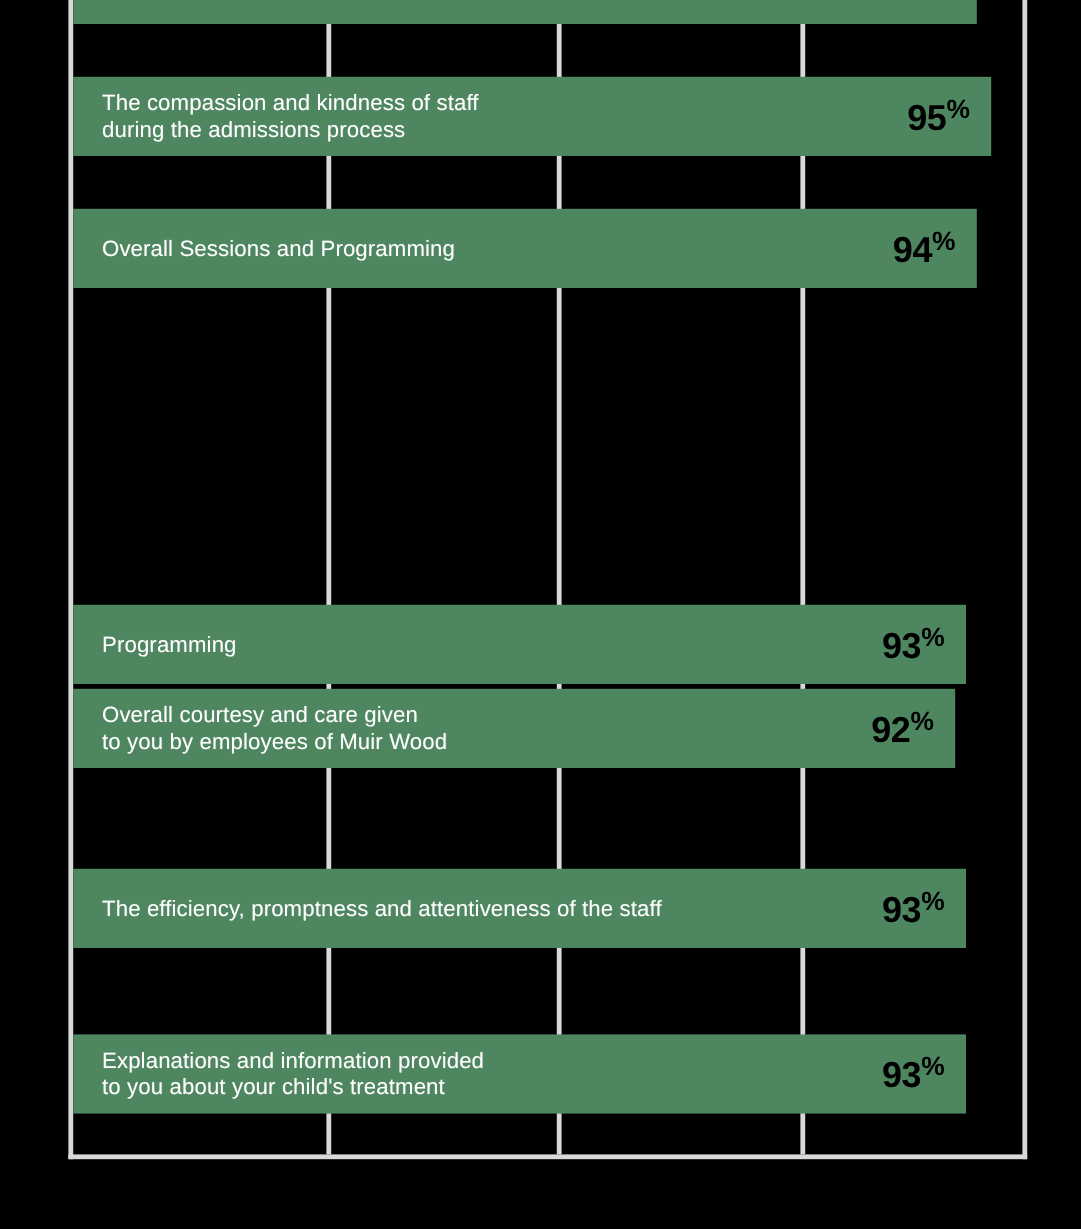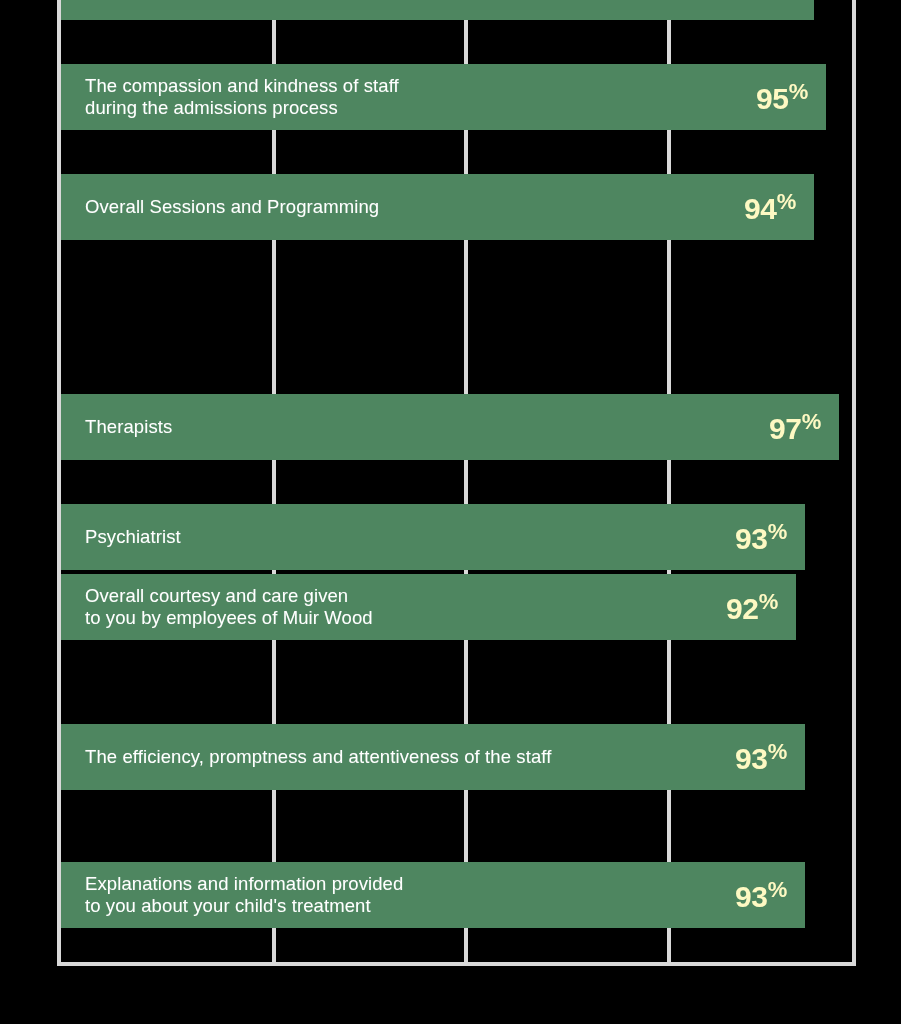--- a/index.html
+++ b/index.html
@@ -74,21 +74,21 @@
     color: #ffffff;
     font-size: 18.5px;
     font-weight: 400;
     line-height: 1.18;
     white-space: pre-line;
     letter-spacing: 0.1px;
     text-shadow: 0 0 1px rgba(255,255,255,0.25);
   }
 
   .bar-value {
-    color: #fef9c3;
+    color: #000000;
     font-size: 30px;
     font-weight: 700;
     letter-spacing: -0.3px;
     flex: 0 0 auto;
     margin-left: 18px;
     white-space: nowrap;
   }
   .bar-value .pct {
     font-size: 22px;
     vertical-align: 10px;
@@ -124,30 +124,24 @@
       </div>
 
       <div class="bar-row" style="top:220px">
         <div class="bar" style="width:753px">
           <span class="bar-label">Overall Sessions and Programming</span>
           <span class="bar-value"><span>94</span><span class="pct">%</span></span>
         </div>
       </div>
 
 
-      <div class="bar-row" style="top:440px">
-        <div class="bar" style="width:778px">
-          <span class="bar-label">Therapists</span>
-          <span class="bar-value"><span>97</span><span class="pct">%</span></span>
-        </div>
-      </div>
 
       <div class="bar-row" style="top:550px">
         <div class="bar" style="width:744px">
-          <span class="bar-label">Psychiatrist</span>
+          <span class="bar-label">Programming</span>
           <span class="bar-value"><span>93</span><span class="pct">%</span></span>
         </div>
       </div>
 
       <div class="bar-row" style="top:620px">
         <div class="bar" style="width:735px">
           <span class="bar-label">Overall courtesy and care given
 to you by employees of Muir Wood</span>
           <span class="bar-value"><span>92</span><span class="pct">%</span></span>
         </div>

